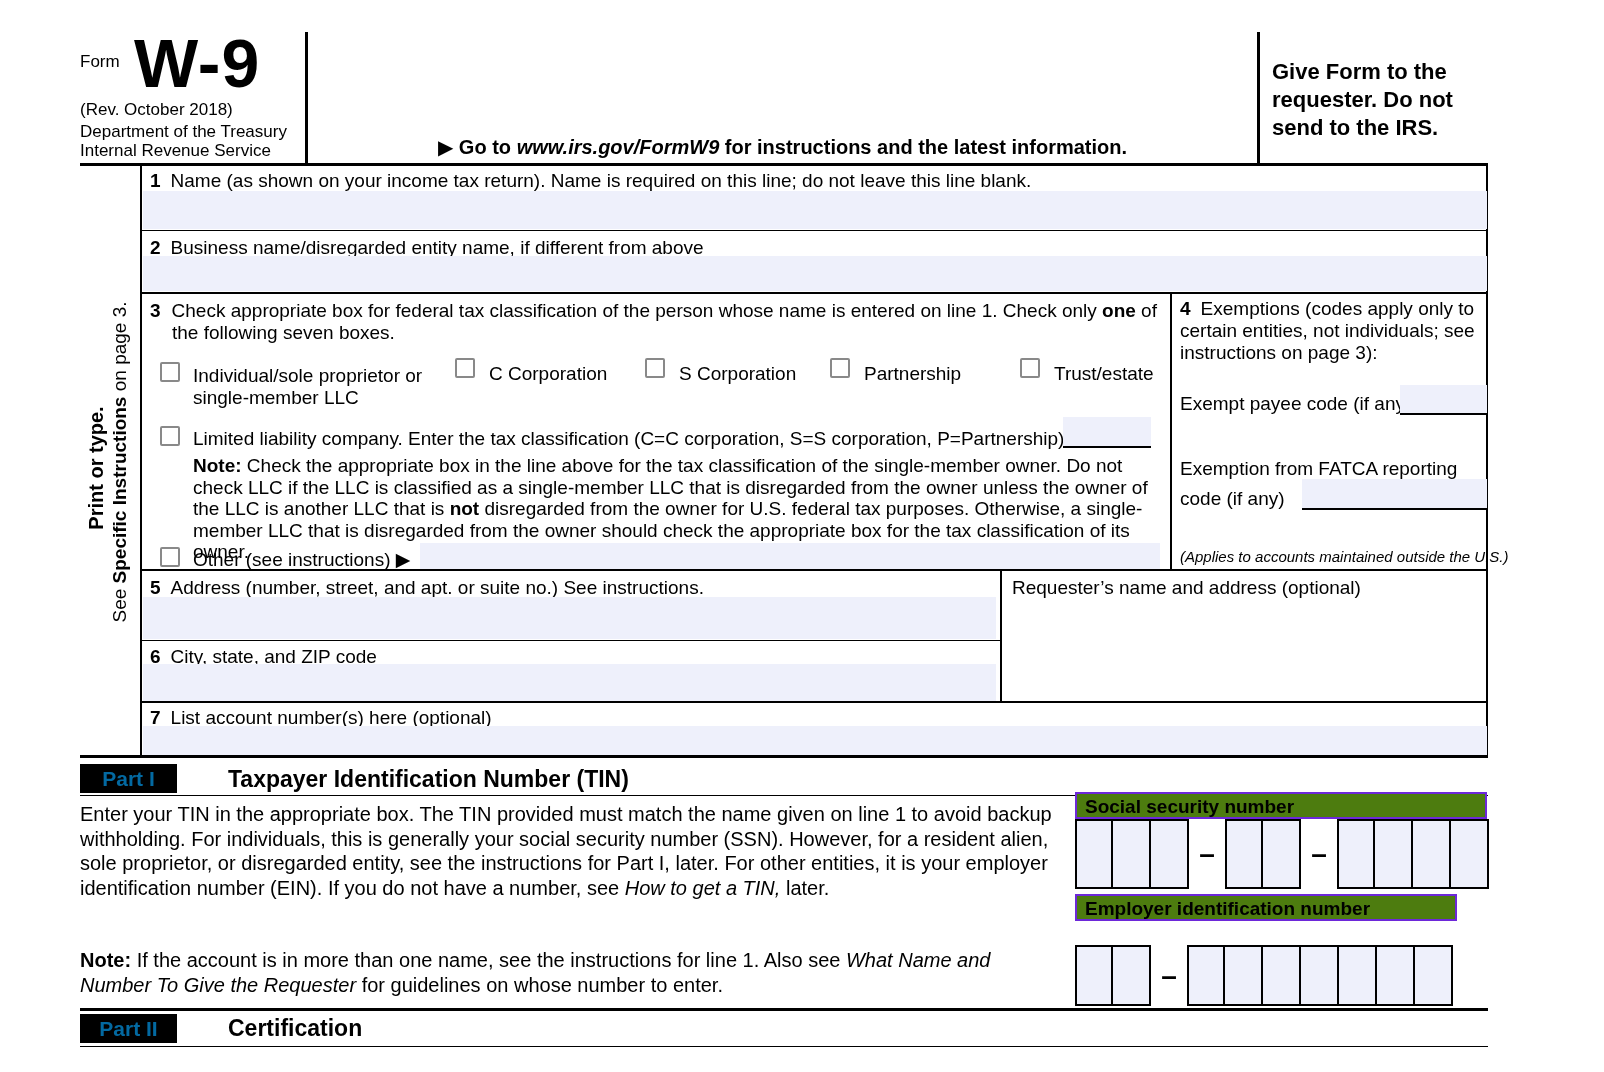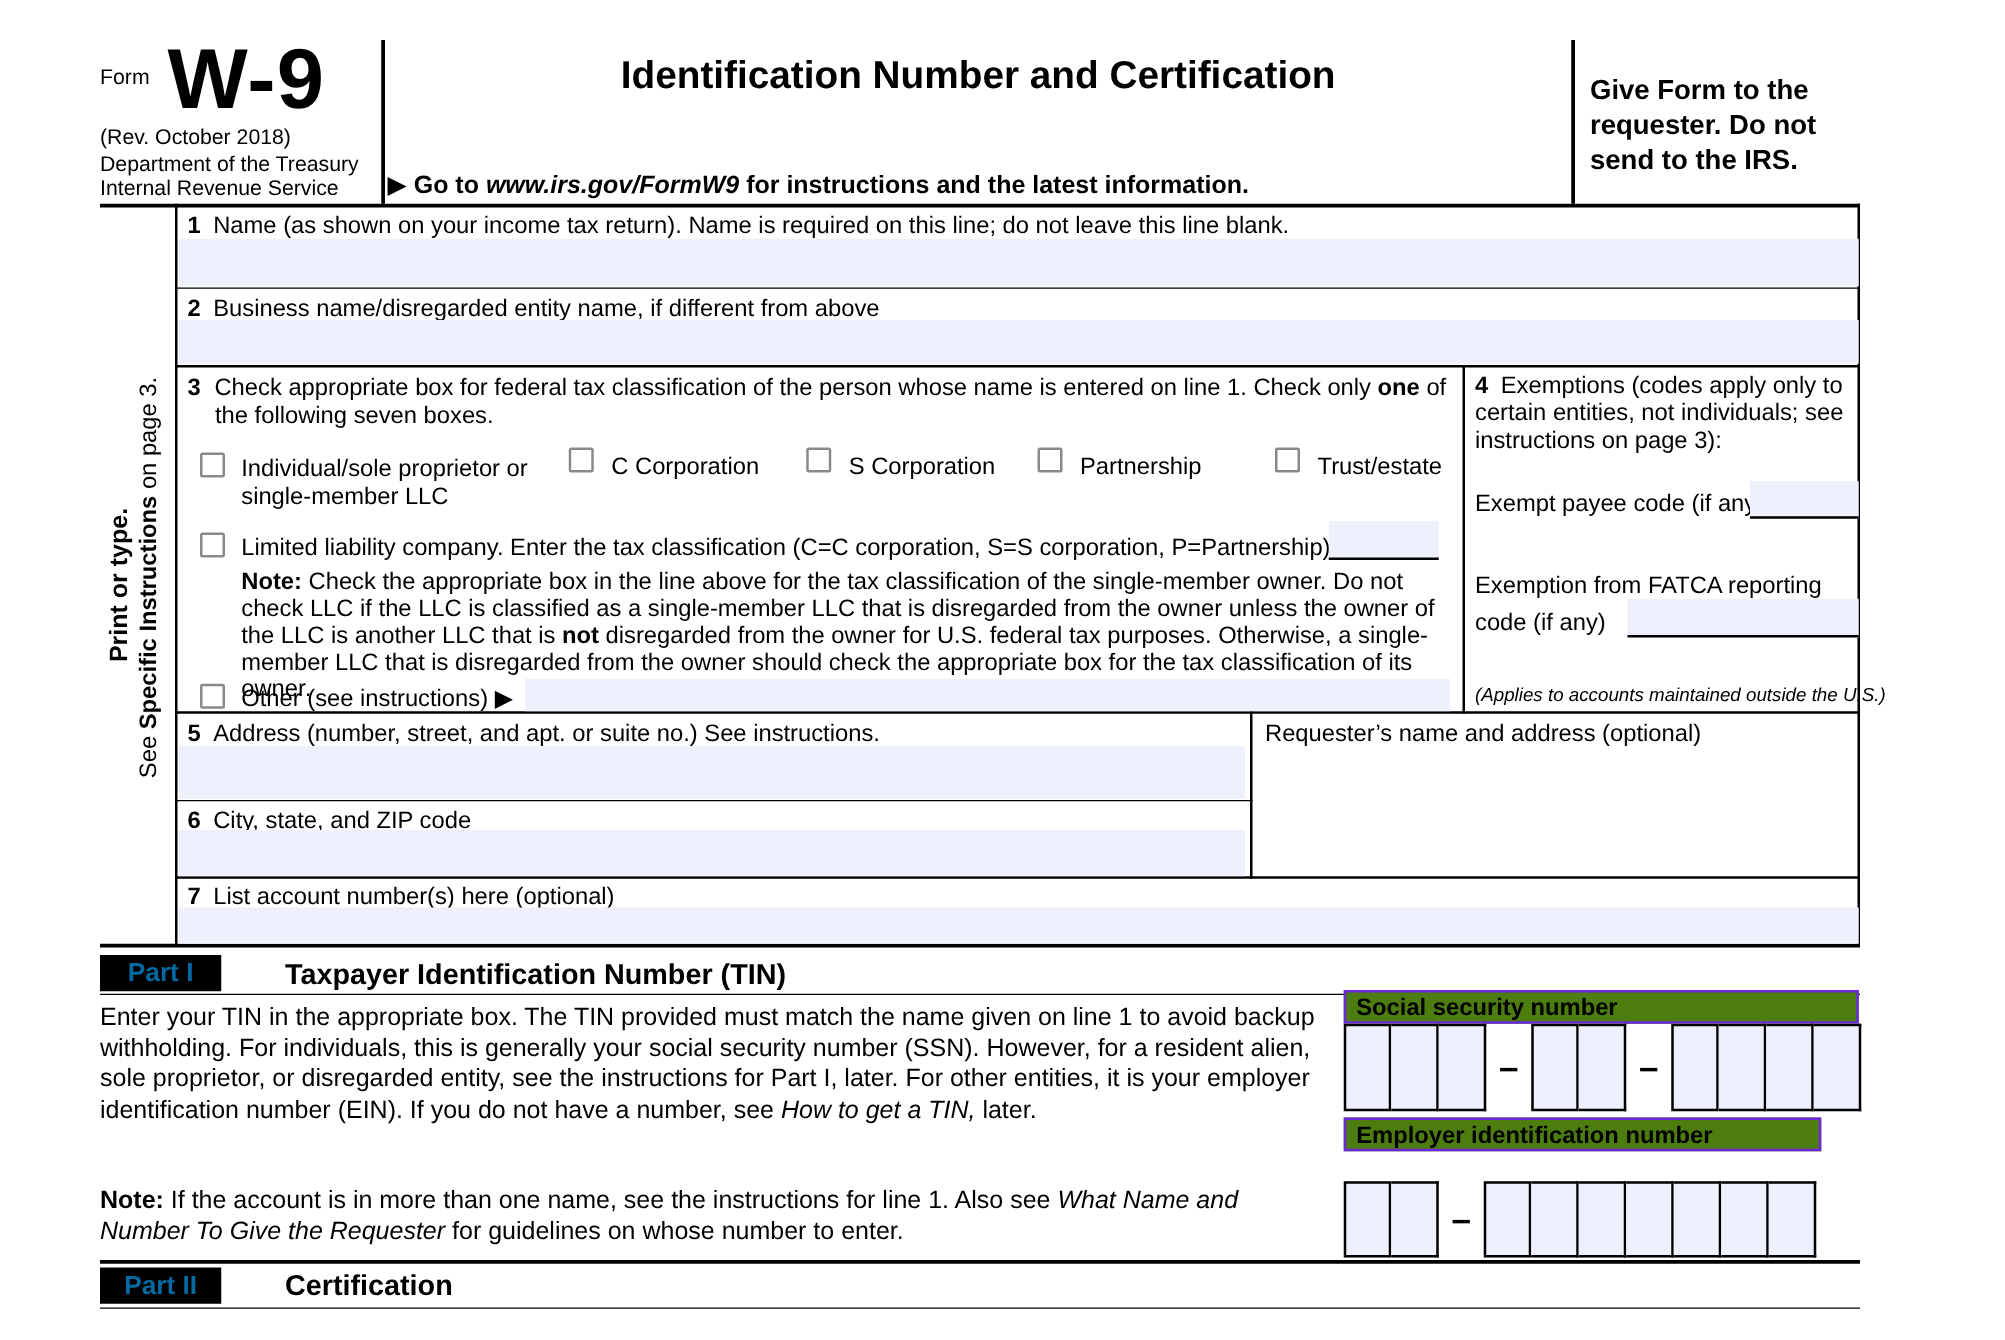--- a/index.html
+++ b/index.html
@@ -35,23 +35,22 @@
 <div class="abs" style="left:80px; top:52px; font-size:17px;">Form</div>
 <div class="abs b" style="left:134px; top:24px; font-size:68px; letter-spacing:1px;">W-9</div>
 <div class="abs" style="left:80px; top:100px; font-size:17px;">(Rev. October 2018)</div>
 <div class="abs" style="left:80px; top:122px; font-size:17px;">Department of the Treasury</div>
 <div class="abs" style="left:80px; top:141px; font-size:17px;">Internal Revenue Service</div>
 
 <div class="vline" style="left:305px; top:32px; width:3px; height:131px;"></div>
 <div class="vline" style="left:1257px; top:32px; width:3px; height:131px;"></div>
 
 <div class="abs b" style="left:310px; top:40px; width:945px; text-align:center; font-size:31px; line-height:39px;">
-  <div>Identification Number and Certification</div>
-</div>
-<div class="abs b" style="left:310px; top:135px; width:945px; text-align:left; font-size:20px;">
+</div>
+<div class="abs b" style="left:310px; top:135px; width:945px; text-align:center; font-size:20px;">
   <span>▶</span><span> Go to </span><span class="i">www.irs.gov/FormW9</span><span> for instructions and the latest information.</span>
 </div>
 
 <div class="abs b" style="left:1272px; top:58px; width:215px; font-size:22px; line-height:28px;">Give Form to the requester. Do not send to the IRS.</div>
 
 <div class="hline" style="left:80px; top:163px; width:1408px; height:3px;"></div>
 
 <div class="vtext b" style="left:96px; top:468px; font-size:20px;">Print or type.</div>
 <div class="vtext" style="left:120px; top:462px; font-size:19px;">
   <span>See </span><span class="b">Specific Instructions</span><span> on page 3.</span>

